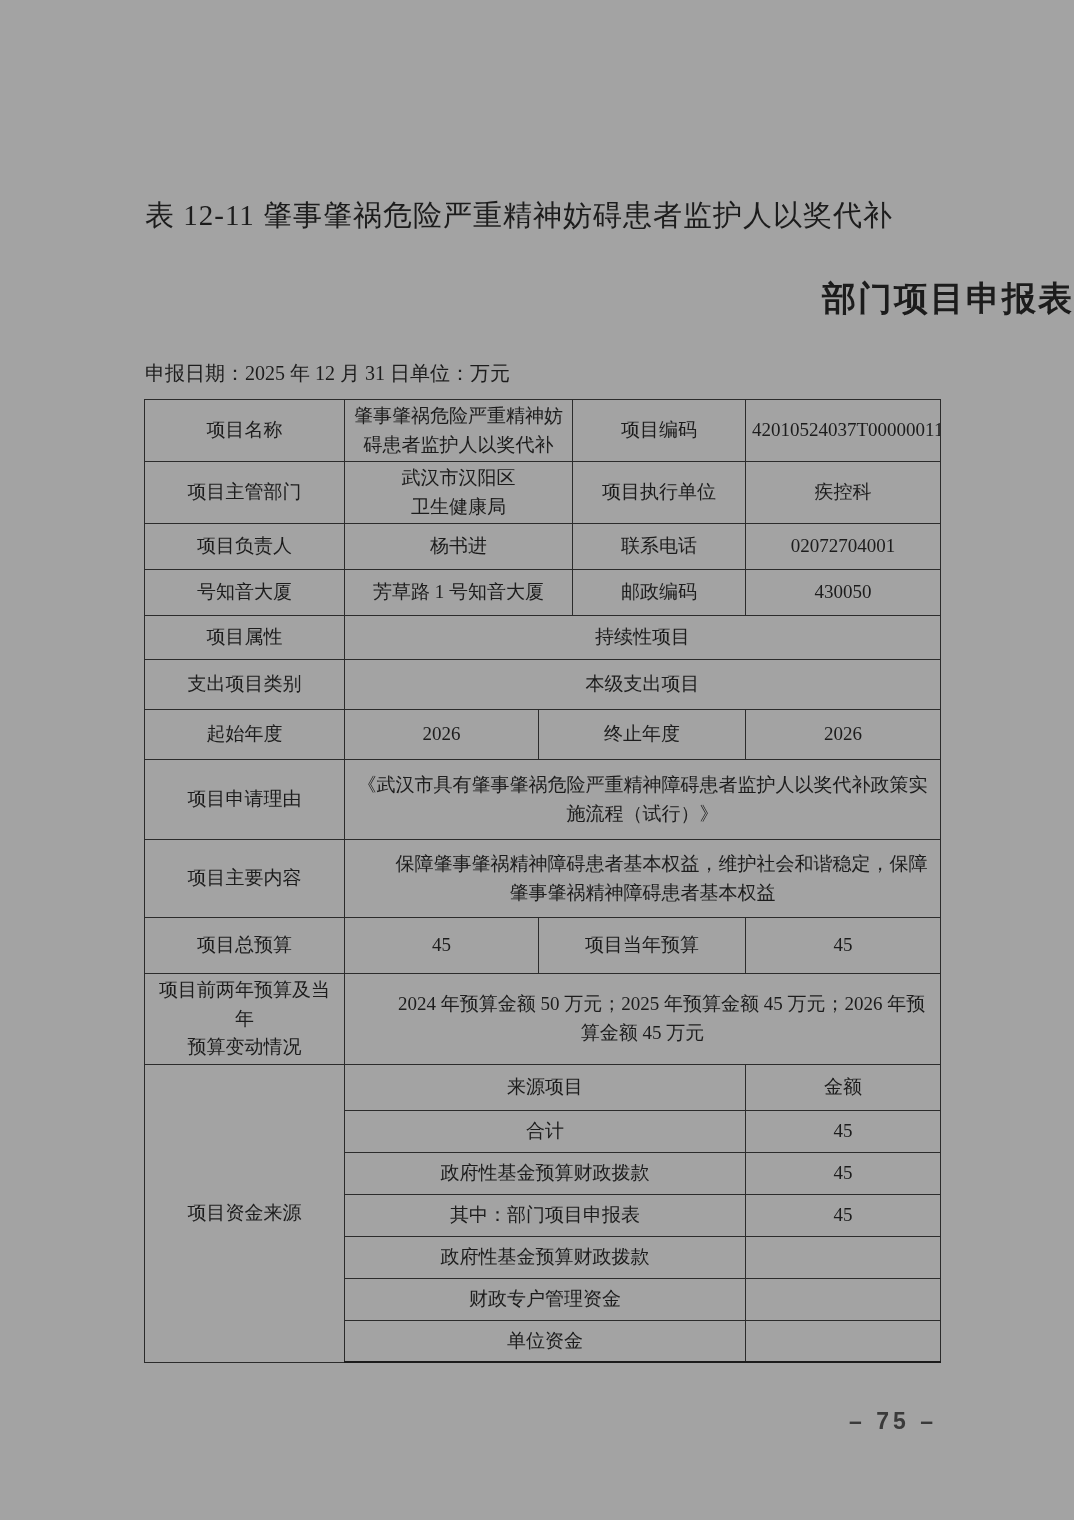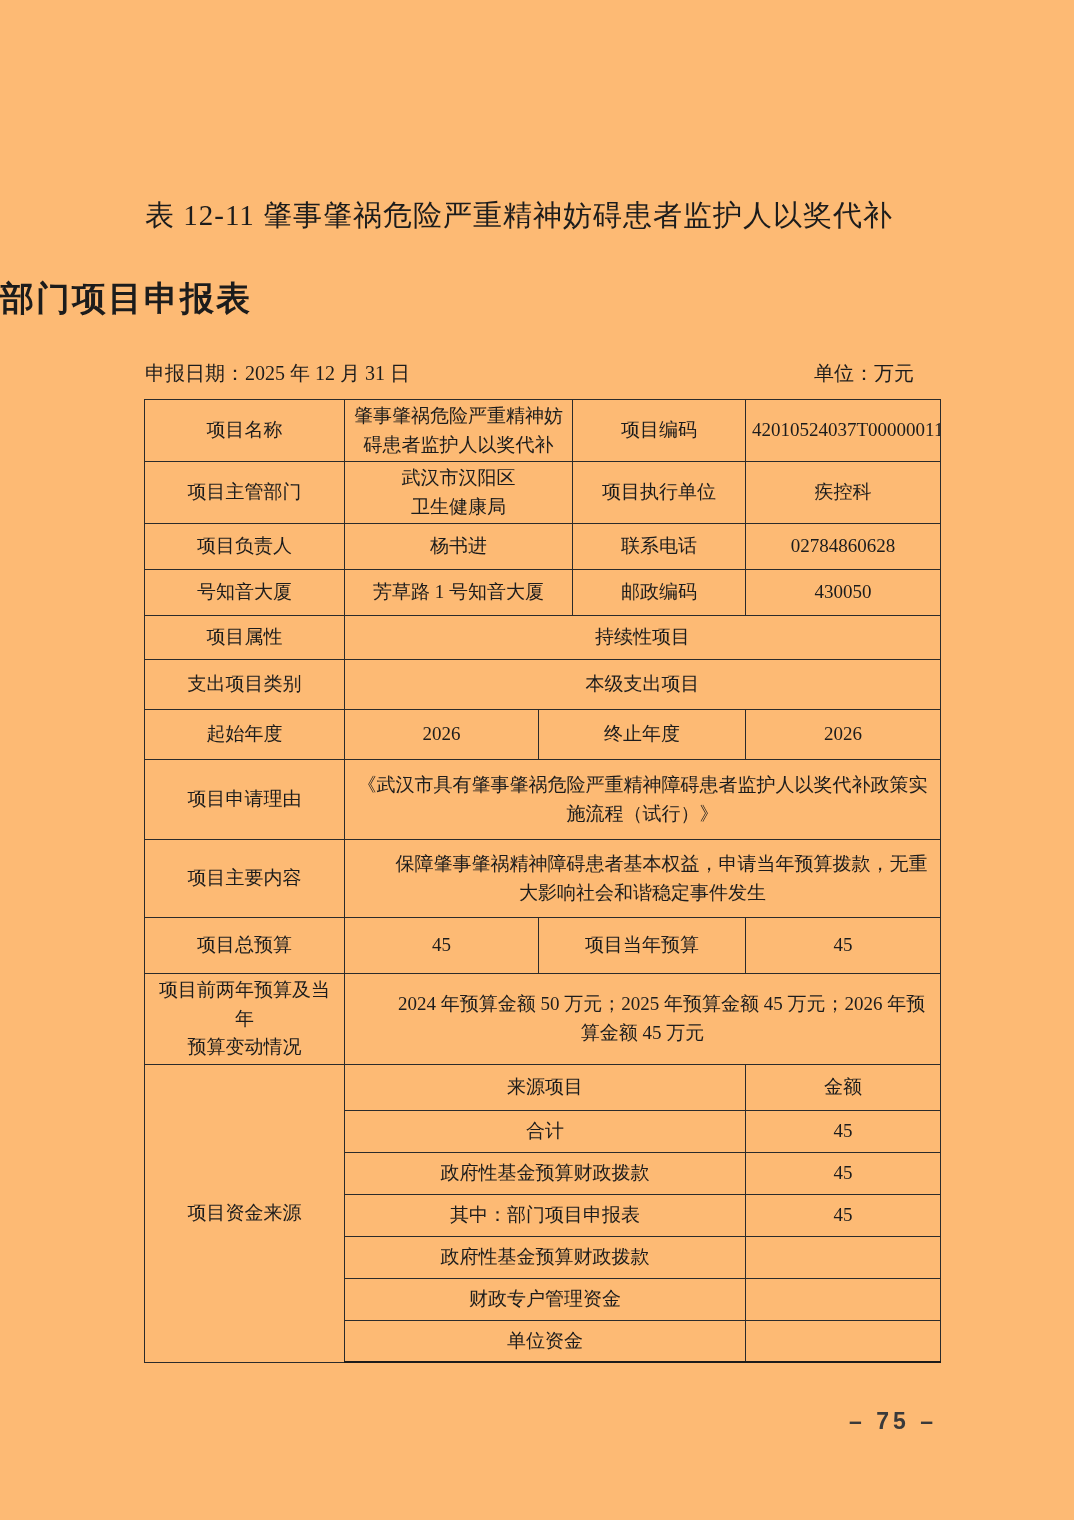--- a/index.html
+++ b/index.html
@@ -1,35 +1,35 @@
 <!DOCTYPE html>
 <html><head>
 <meta charset="utf-8">
 <style>
   html,body{margin:0;padding:0;background:#e8e8e8;}
   .page{
     position:relative;
     width:1074px;height:1520px;
-    background:#fdba74;
+    background:#a3a3a3;
     margin:0 auto;
     font-family:"Liberation Serif","DejaVu Serif",serif;
     color:#1c1c1c;
     overflow:hidden;
   }
   .caption{
     position:absolute;left:145px;top:196px;width:800px;
     font-size:29px;font-weight:500;letter-spacing:1px;white-space:nowrap;
   }
   .main-title{
     position:absolute;left:0;top:276px;width:100%;
-    text-align:left;font-size:34px;font-weight:700;letter-spacing:2px;
+    text-align:right;font-size:34px;font-weight:700;letter-spacing:2px;
   }
   .meta-row{
     position:absolute;left:145px;top:360px;width:795px;
-    display:flex;justify-content:space-between;align-items:baseline;
+    display:flex;align-items:baseline;
     font-size:20px;
   }
   .meta-row .unit{margin-right:26px;font-family:Liberation Mono, monospace;}
   table.app{
     position:absolute;left:144px;top:399px;width:796px;
     border-collapse:collapse;table-layout:fixed;
     font-size:19px;
   }
   table.app td{
     border:1px solid #2b2b2b;
@@ -90,21 +90,21 @@
       <td colspan="2">武汉市汉阳区
 卫生健康局</td>
       <td class="lbl">项目执行单位</td>
       <td>疾控科</td>
     </tr>
 
     <tr style="height:46px">
       <td class="lbl">项目负责人</td>
       <td colspan="2">杨书进</td>
       <td class="lbl">联系电话</td>
-      <td>02784860628</td>
+      <td>02072704001</td>
     </tr>
 
     <tr style="height:46px">
       <td class="lbl">号知音大厦</td>
       <td colspan="2">芳草路 1 号知音大厦</td>
       <td class="lbl">邮政编码</td>
       <td>430050</td>
     </tr>
 
     <tr style="height:44px">
@@ -124,21 +124,21 @@
       <td>2026</td>
     </tr>
 
     <tr style="height:80px">
       <td class="lbl">项目申请理由</td>
       <td colspan="4" class="left">《武汉市具有肇事肇祸危险严重精神障碍患者监护人以奖代补政策实施流程（试行）》</td>
     </tr>
 
     <tr style="height:78px">
       <td class="lbl">项目主要内容</td>
-      <td colspan="4" class="left indent2">保障肇事肇祸精神障碍患者基本权益，申请当年预算拨款，无重大影响社会和谐稳定事件发生</td>
+      <td colspan="4" class="left indent2">保障肇事肇祸精神障碍患者基本权益，维护社会和谐稳定，保障肇事肇祸精神障碍患者基本权益</td>
     </tr>
 
     <tr style="height:56px">
       <td class="lbl">项目总预算</td>
       <td>45</td>
       <td colspan="2" class="lbl">项目当年预算</td>
       <td>45</td>
     </tr>
 
     <tr style="height:90px">

